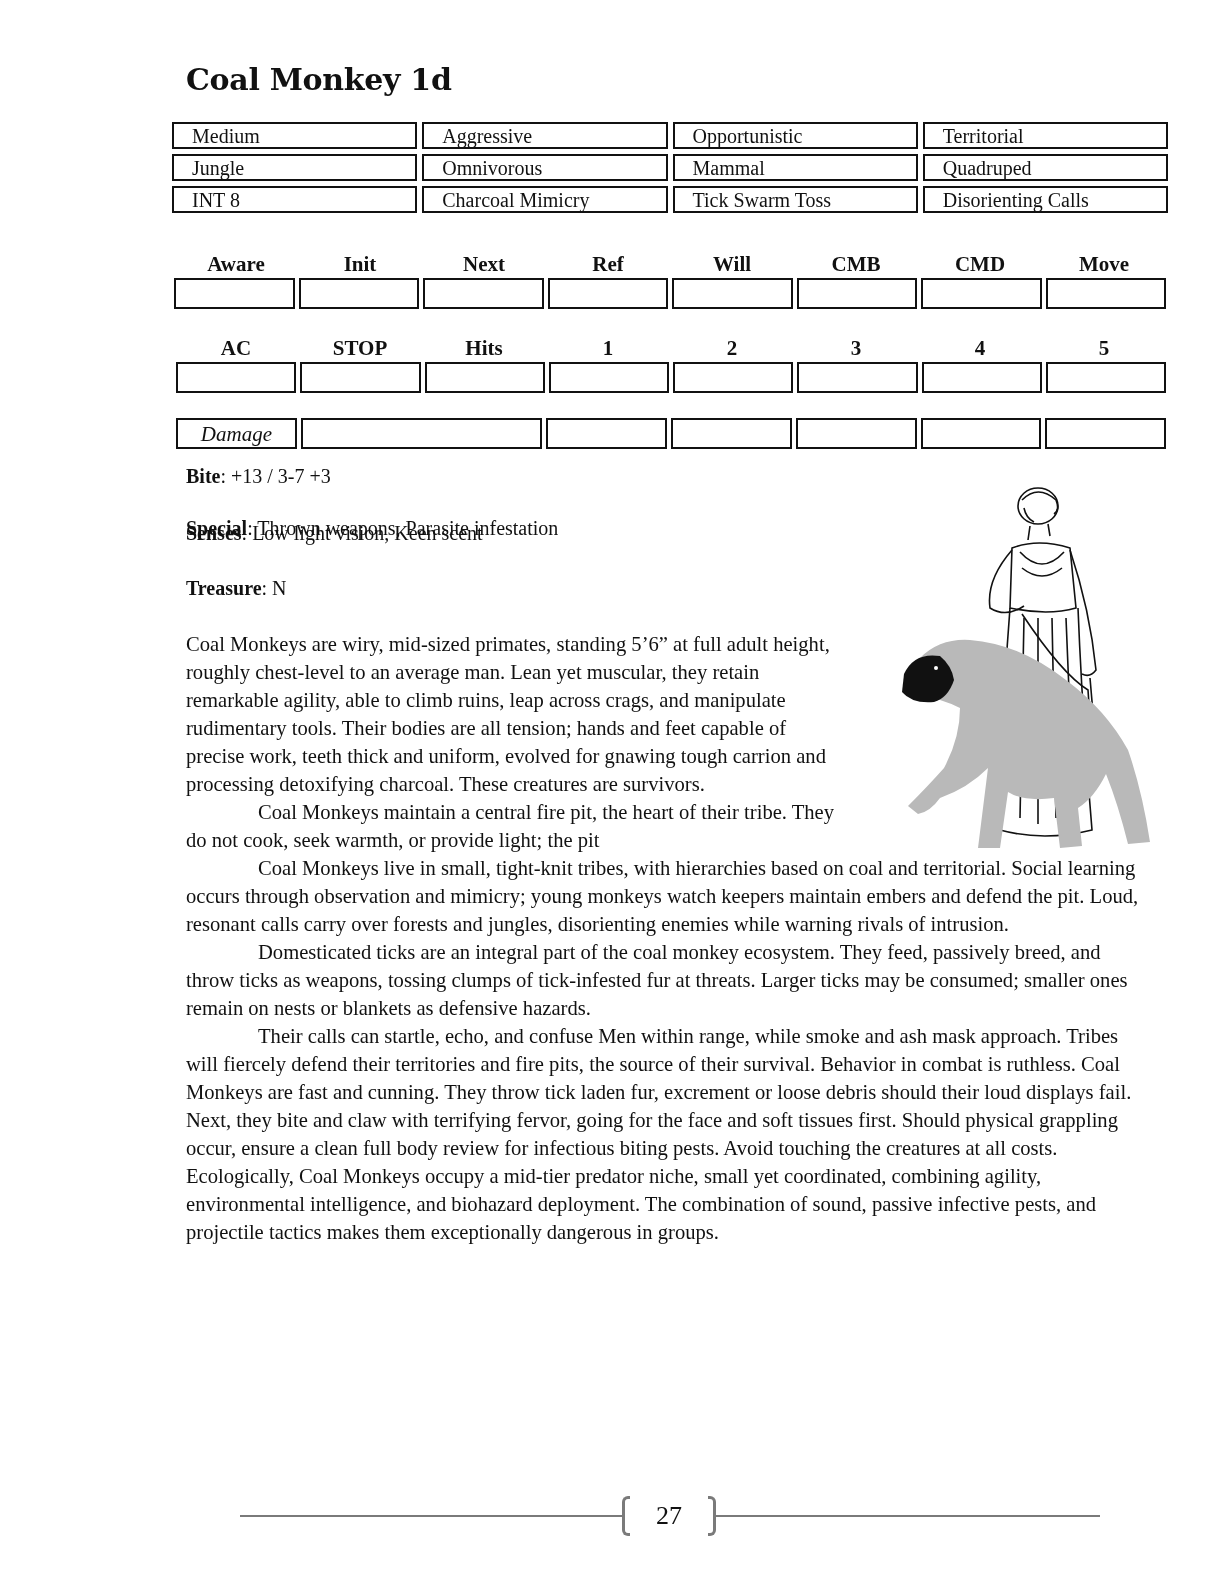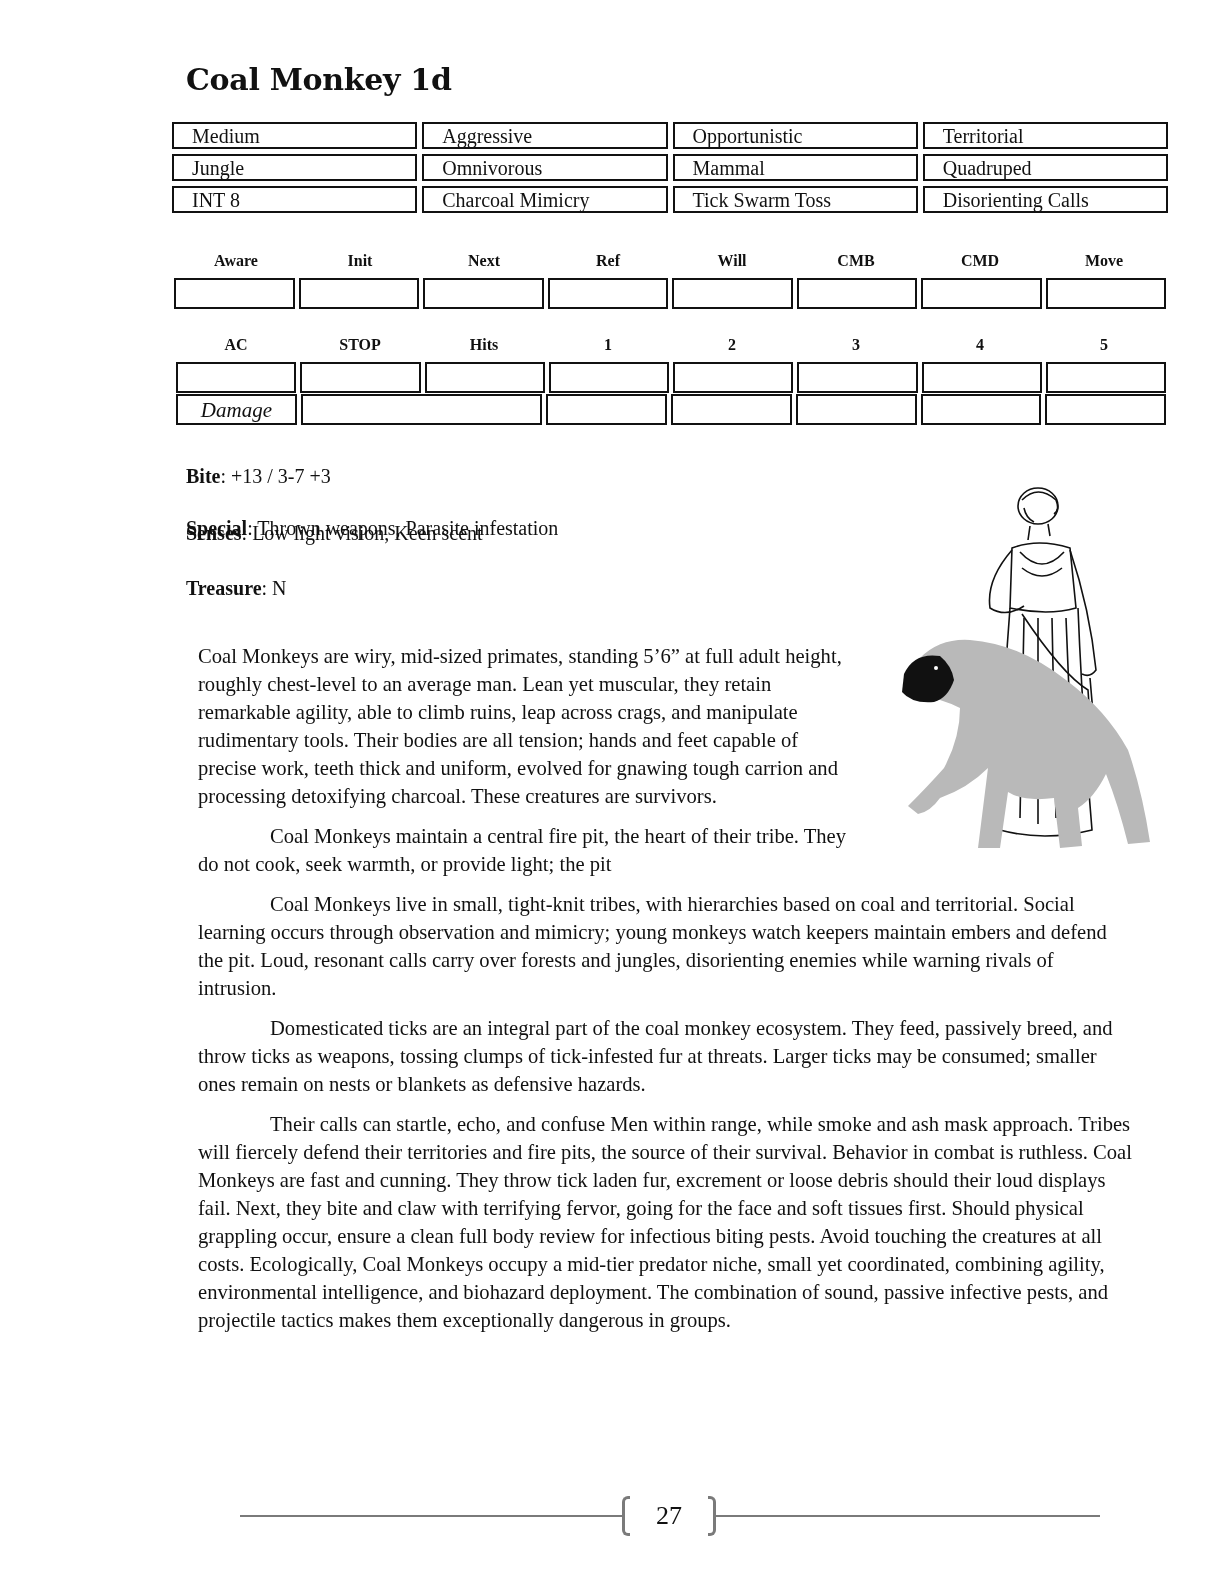--- a/index.html
+++ b/index.html
@@ -7,33 +7,33 @@
          font-family:"DejaVu Serif", "Liberation Serif", serif; color:#111; }
   .title { position:absolute; left:186px; top:62px; font-size:30px; font-weight:bold;
            font-family:"DejaVu Serif", serif; letter-spacing:-0.3px; margin:0; }
   .traits { position:absolute; left:172px; top:122px; width:996px;
             display:grid; grid-template-columns:repeat(4, 1fr); column-gap:5px; row-gap:5px; }
   .trait { border:2px solid #111; height:27px; box-sizing:border-box; padding-left:18px;
            font-size:20px; line-height:25px; font-family:"Liberation Serif", serif;
            box-shadow: inset 0 0 0 1px #fff, 0 0 0 0 #000; white-space:nowrap; overflow:hidden; }
   .stat-labels { position:absolute; left:174px; width:992px; display:grid;
                  grid-template-columns:repeat(8,1fr); text-align:center;
-                 font-family:"Liberation Serif", serif; font-weight:bold; font-size:16px; }
+                 font-family:"Liberation Serif", serif; font-weight:bold; font-size:21px; }
   .stat-row { position:absolute; left:174px; width:992px; display:grid;
               grid-template-columns:repeat(8,1fr); column-gap:4px; }
   .cell { border:2px solid #111; height:31px; box-sizing:border-box; background:#fff; }
-  .dmg-row { position:absolute; left:176px; top:394px; width:990px; display:grid;
+  .dmg-row { position:absolute; left:176px; top:418px; width:990px; display:grid;
              grid-template-columns:1fr 2fr 1fr 1fr 1fr 1fr 1fr; column-gap:4px; }
   .dmg-label { border:2px solid #111; height:31px; box-sizing:border-box; text-align:center;
                font-style:italic; font-size:21px; line-height:28px; font-family:"Liberation Serif", serif; }
   .attr { position:absolute; left:186px; font-size:20px; font-family:"Liberation Serif", serif; line-height:28px; }
   .attr b { font-weight:bold; }
   .body { position:absolute; left:186px; top:630px; width:960px;
           font-family:"Liberation Serif", serif; font-size:20.6px; line-height:28px; }
-  .body p { margin:12px; }
+  .body p { margin:0; }
   .body p.indent { text-indent:72px; }
   .narrow { width:660px; }
   .illustration { position:absolute; left:890px; top:478px; width:260px; height:380px; }
   .footer-line { position:absolute; top:1515px; height:2px; background:#7a7a7a; }
   .page-num { position:absolute; left:620px; top:1494px; width:98px; height:42px; text-align:center;
               font-family:"Liberation Serif", serif; font-size:26px; line-height:44px; }
   .bracket { position:absolute; top:1496px; width:8px; height:40px; border:3px solid #7a7a7a; box-sizing:border-box; }
   .bracket.left { left:622px; border-right:none; border-radius:6px 0 0 6px; }
   .bracket.right { left:708px; border-left:none; border-radius:0 6px 6px 0; }
 </style>

